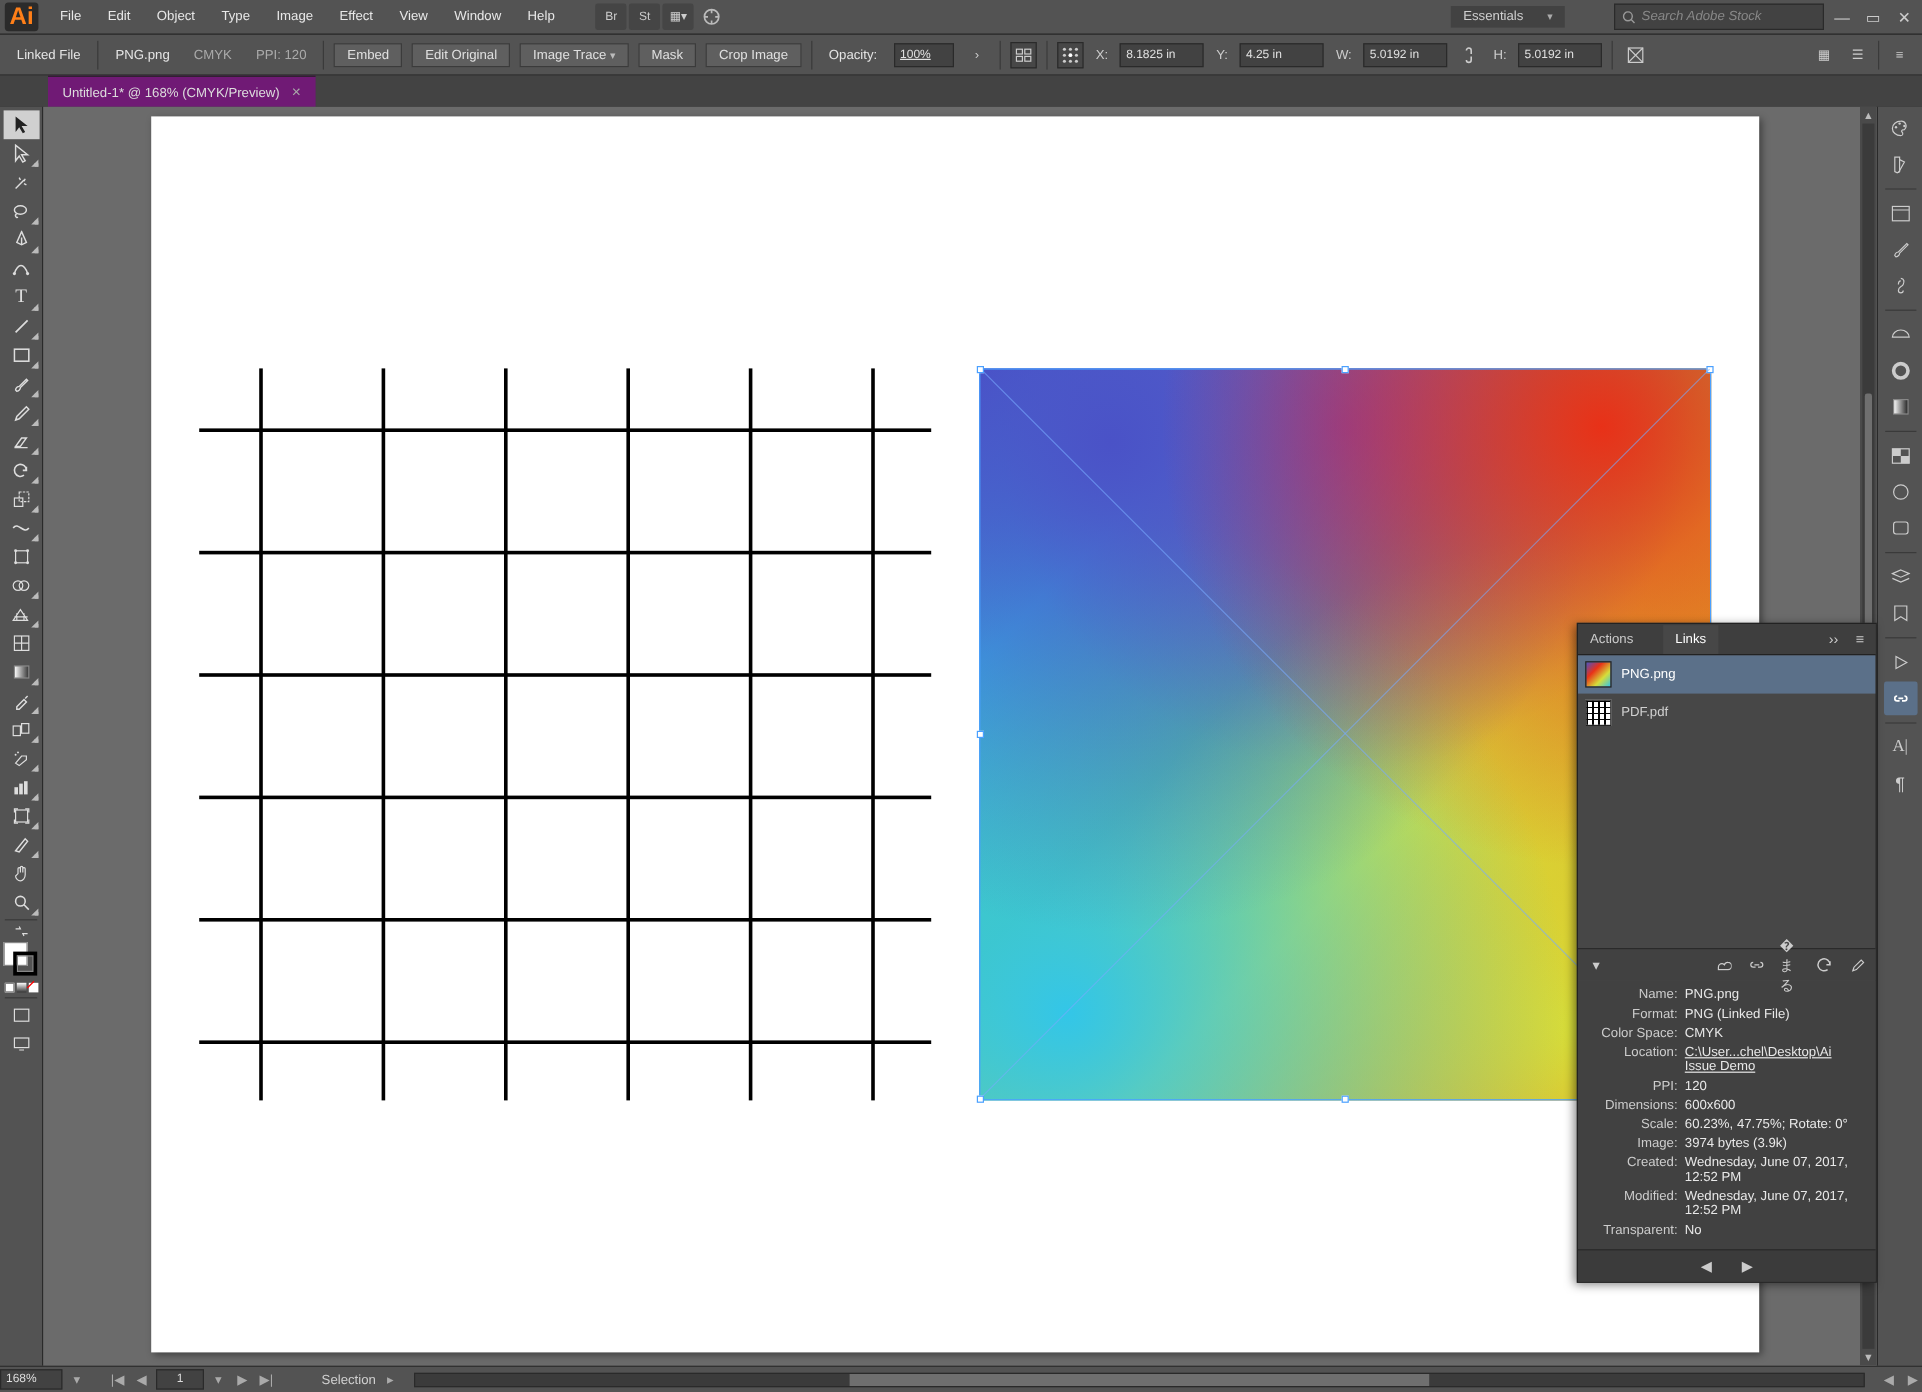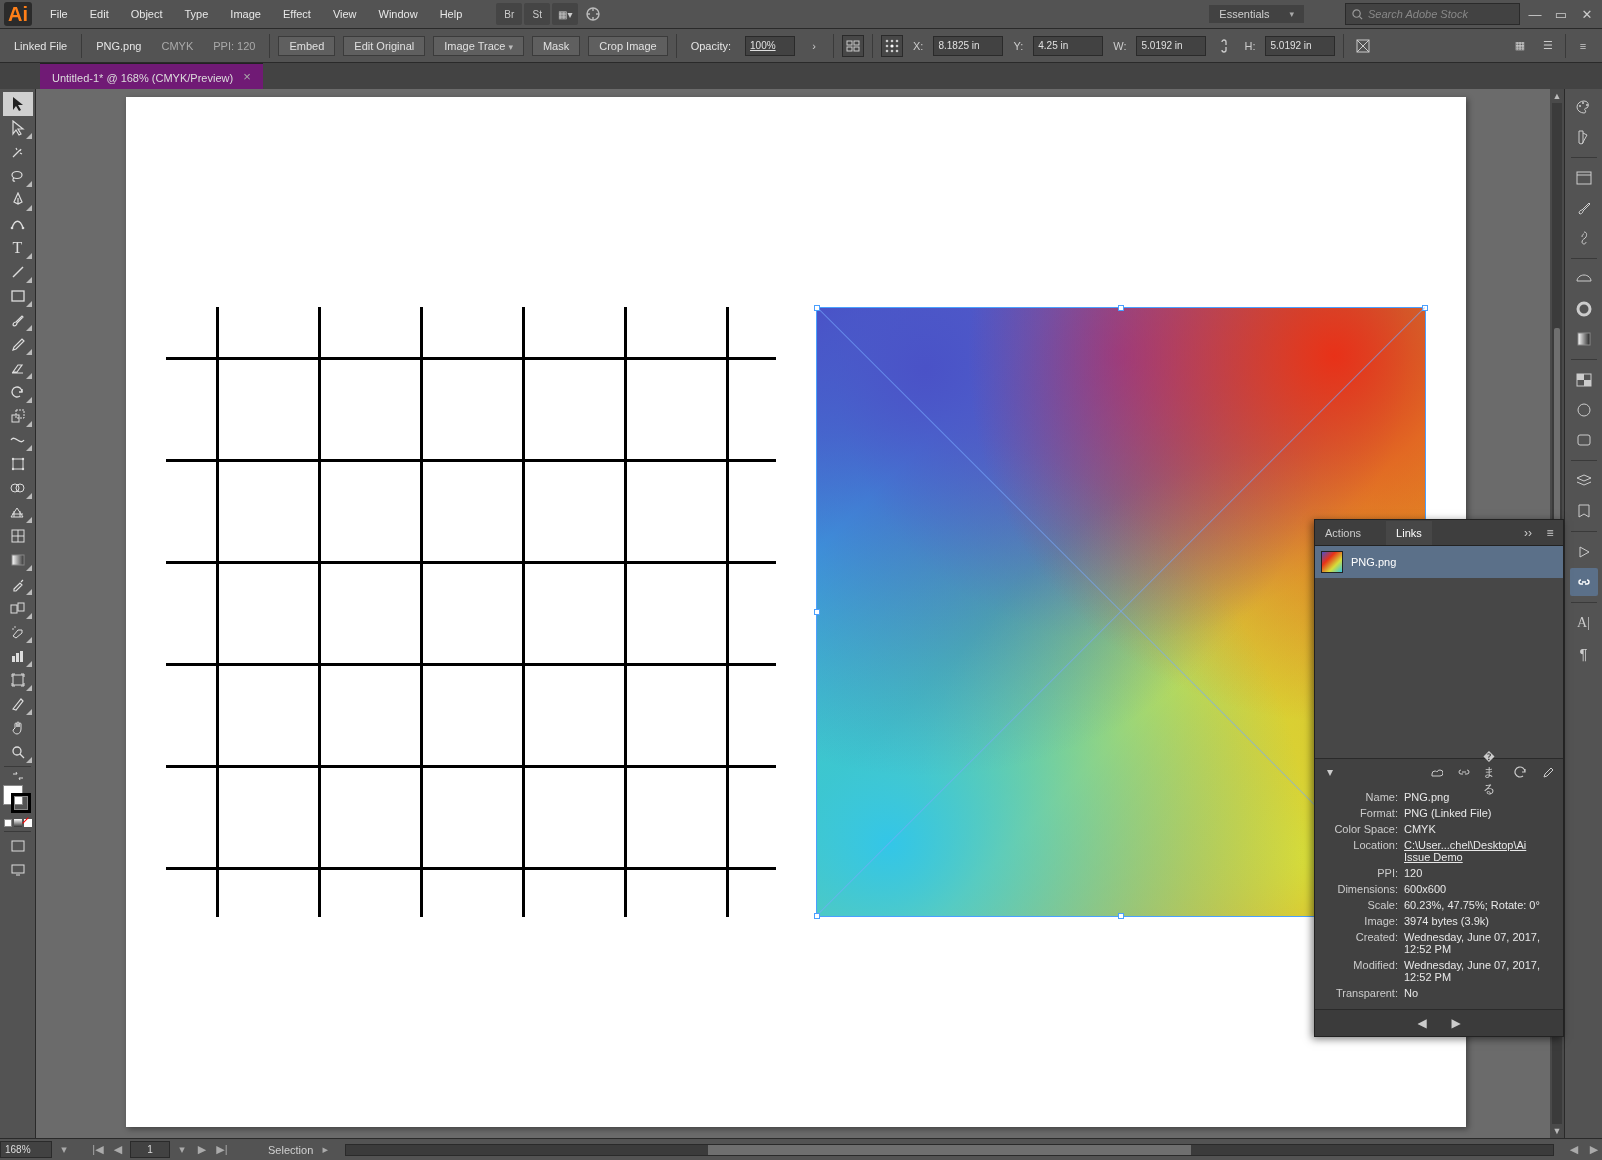--- a/index.html
+++ b/index.html
@@ -579,20 +579,24 @@
       <div class="lp-header-right">
         <div class="lp-tool">››</div>
         <div class="lp-tool">≡</div>
       </div>
     </div>
     <div class="lp-list">
       <div class="lp-row active">
         <div class="lp-thumb gradient"></div>
         <span>PNG.png</span>
       </div>
+      <div class="lp-row">
+        <div class="lp-thumb grid"></div>
+        <span>PDF.pdf</span>
+      </div>
       <div class="lp-spacer"></div>
     </div>
     <div class="lp-toolbar">
       <div class="lp-tool lp-expand">▾</div>
       <div class="lp-tool">
           <svg width="14" height="10" viewBox="0 0 14 10">
             <path d="M3 7a3 3 0 013-3c1 0 2 1 2 1a3 3 0 013-2 3 3 0 010 6H3z" fill="none" stroke="#ccc"></path>
           </svg>
         </div>
       <div class="lp-tool">

